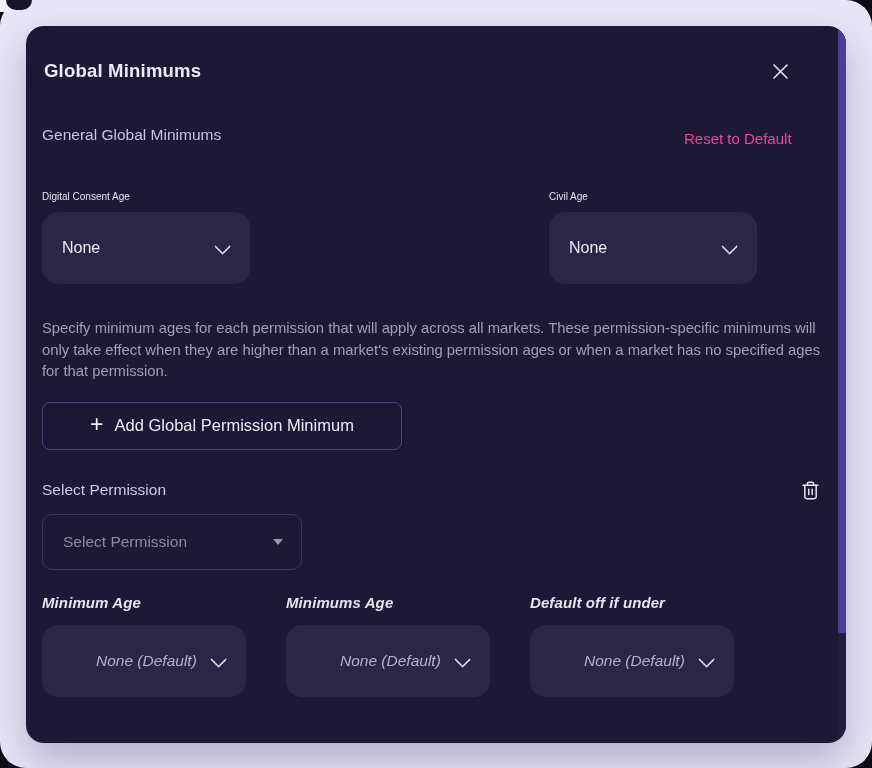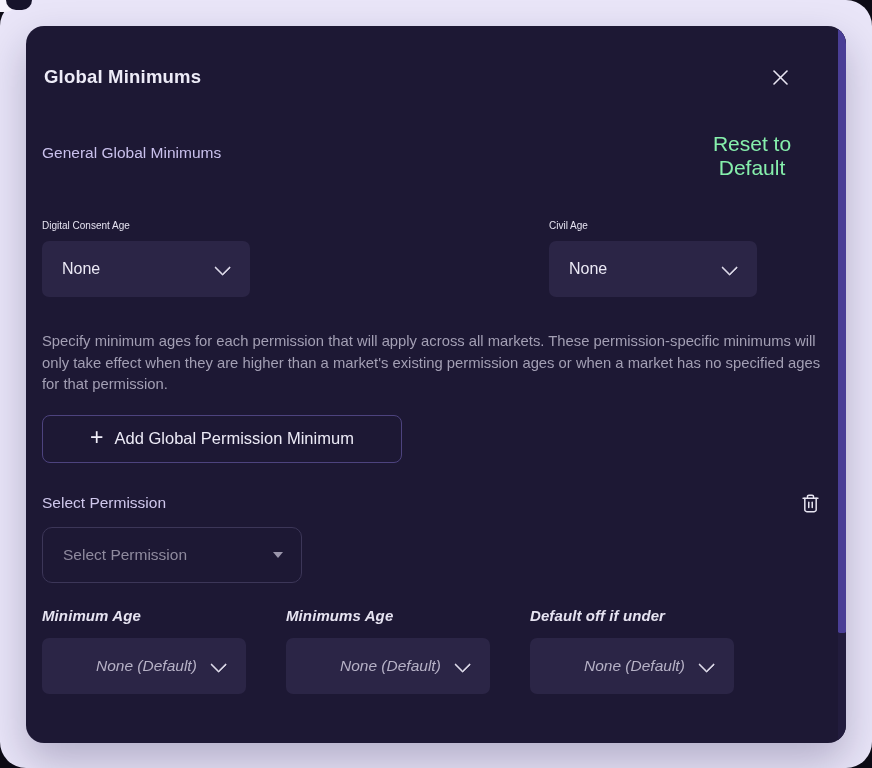--- a/index.html
+++ b/index.html
@@ -26,45 +26,45 @@
     box-shadow:0 18px 40px rgba(20,12,60,.25);
   }
   .scrollbar{
     position:absolute;top:0;right:0;width:8px;height:100%;
     background:#221c3d;border-radius:0 18px 18px 0;
   }
   .scroll-thumb{
     position:absolute;top:0;right:0;width:8px;height:607px;
     background:#4a3e96;border-radius:0 18px 4px 4px;
   }
-  .content{position:absolute;inset:0;padding:6px 16px;box-sizing:border-box;}
+  .content{position:absolute;inset:0;padding:0 16px;box-sizing:border-box;}
 
   .modal-header{
     display:flex;align-items:center;justify-content:space-between;
     padding:26px 24px 0 2px;height:38px;
   }
   .modal-title{font-size:18.5px;font-weight:700;letter-spacing:.2px;color:#edebf7;}
   .close-btn{background:none;border:none;cursor:pointer;padding:0;line-height:0;margin-right:16px;}
 
   .section-row{display:flex;align-items:center;margin-top:36px;}
   .section-left{width:612px;}
   .section-heading{font-size:15.5px;color:#c9c0ec;margin:0 0 7px 0;font-weight:400;}
   .section-desc{font-size:14.8px;line-height:21.5px;color:#a39fb4;margin:0;}
   .reset-btn{
     flex:1;background:none;border:none;cursor:pointer;
-    font-family:inherit;font-size:21px;color:#86efac;text-align:center;
+    font-family:inherit;font-size:15px;color:#ec4899;text-align:left;
     padding:0 10px 0 30px;
   }
 
   .fields-row{display:flex;margin-top:40px;}
   .field-col{width:208px;}
   .field-col + .field-col{margin-left:299px;}
   .field-label{font-size:10px;color:#e6e3f1;margin-bottom:10px;font-weight:400;}
   .dropdown{
-    height:56px;border-radius:7px;background:#2b2546;
+    height:72px;border-radius:16px;background:#2b2546;
     display:flex;align-items:center;justify-content:space-between;
     padding:0 20px;box-sizing:border-box;cursor:pointer;
   }
   .dropdown-value{font-size:16px;color:#ebe9f5;}
   .chevron{
     width:10px;height:10px;flex:none;
     border-left:2.2px solid #dcd9e8;border-bottom:2.2px solid #dcd9e8;
     transform:rotate(-45deg) translateY(-2px);border-radius:1px;
   }
 

